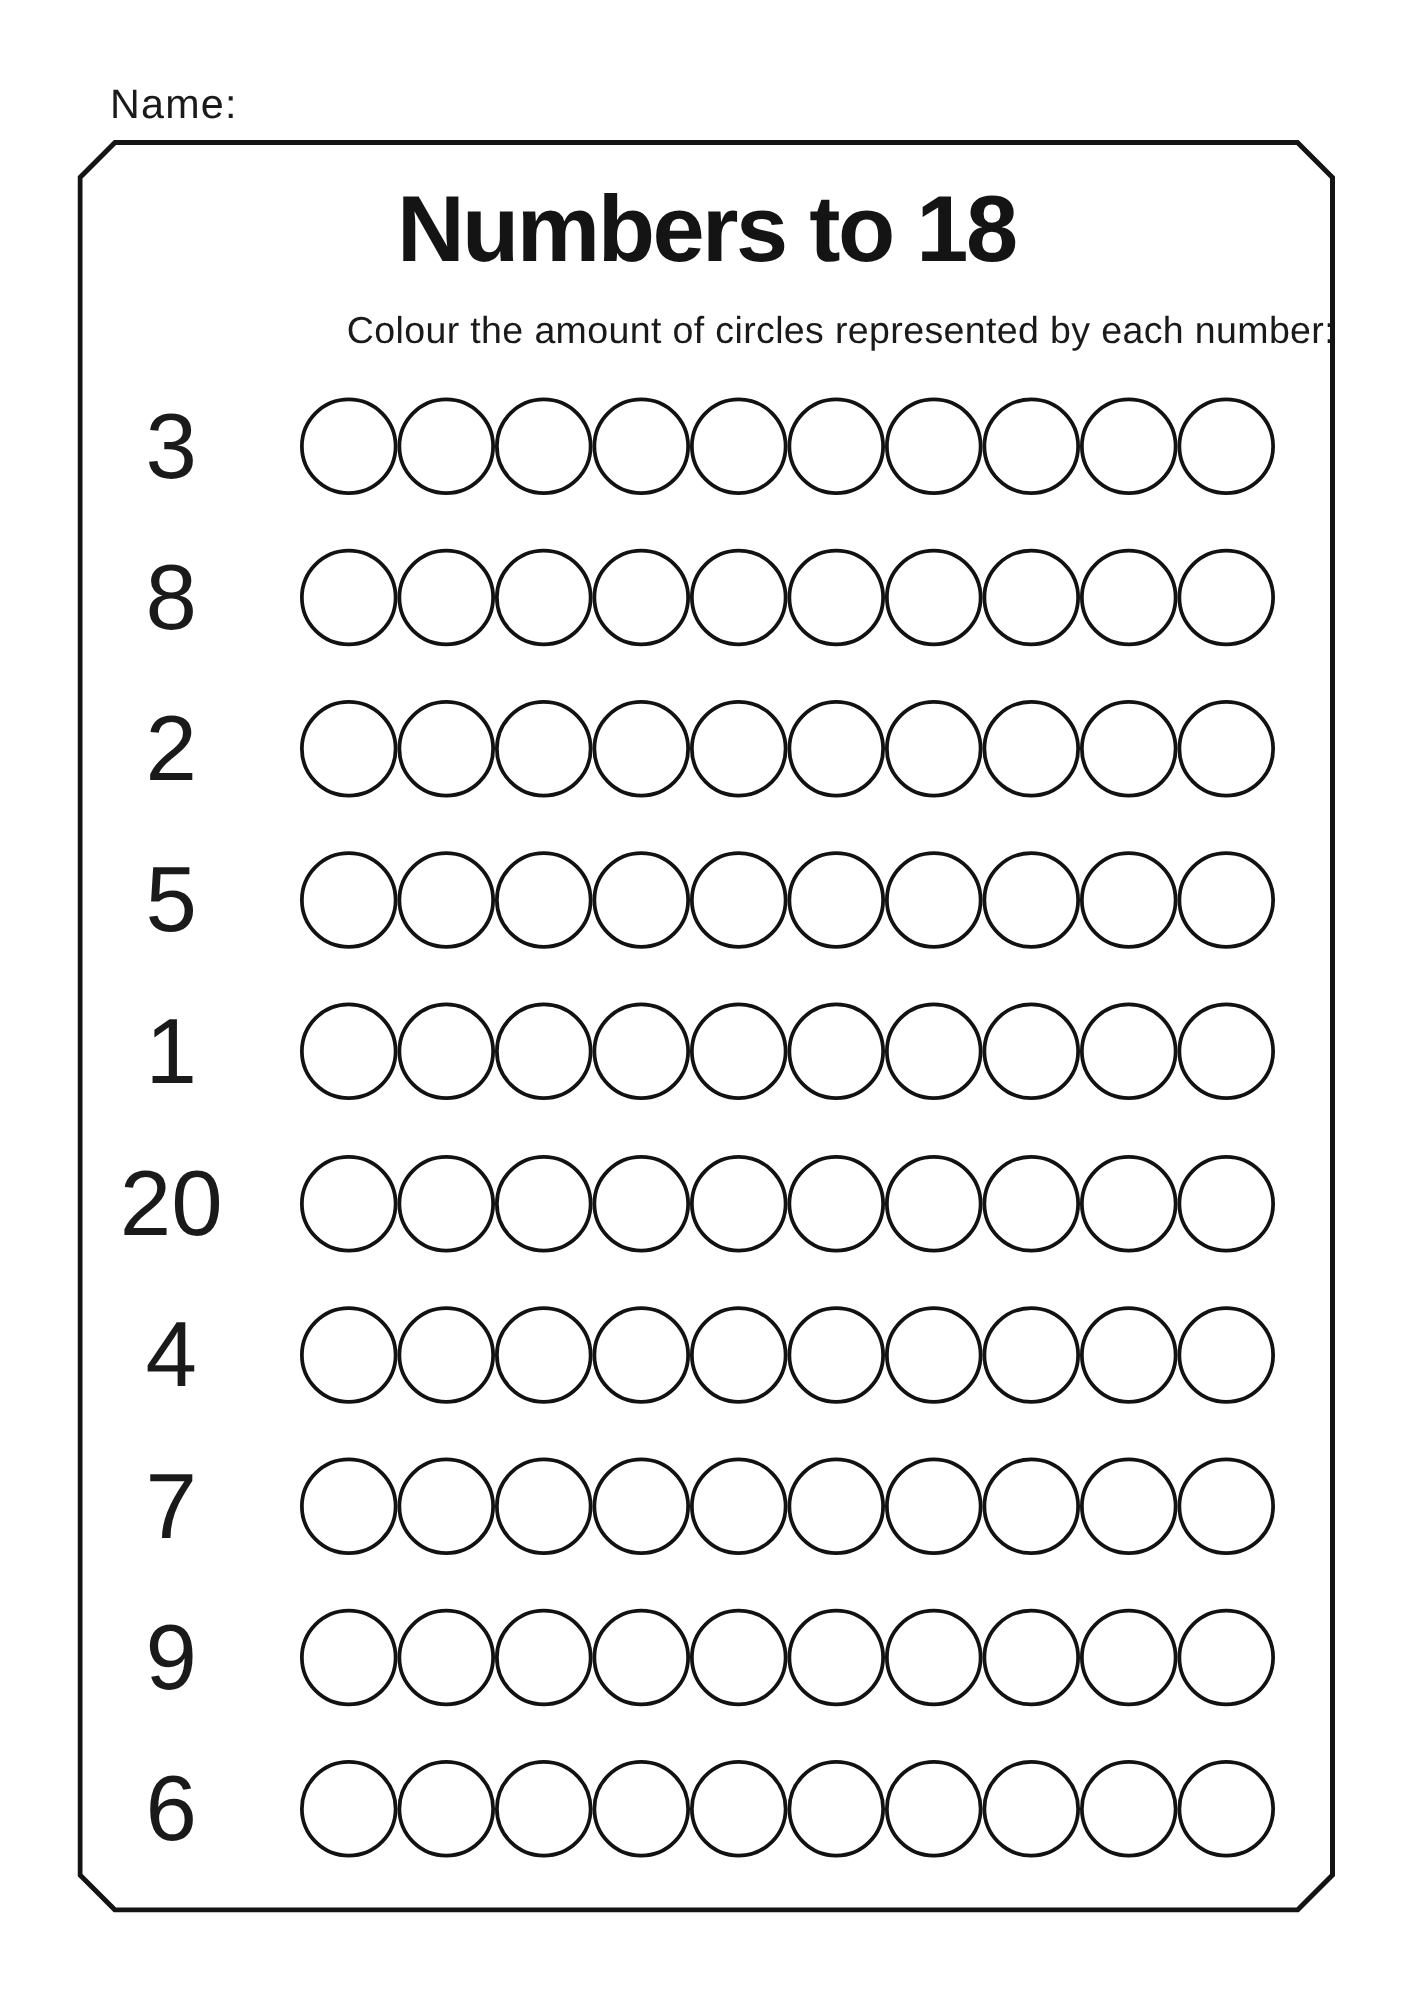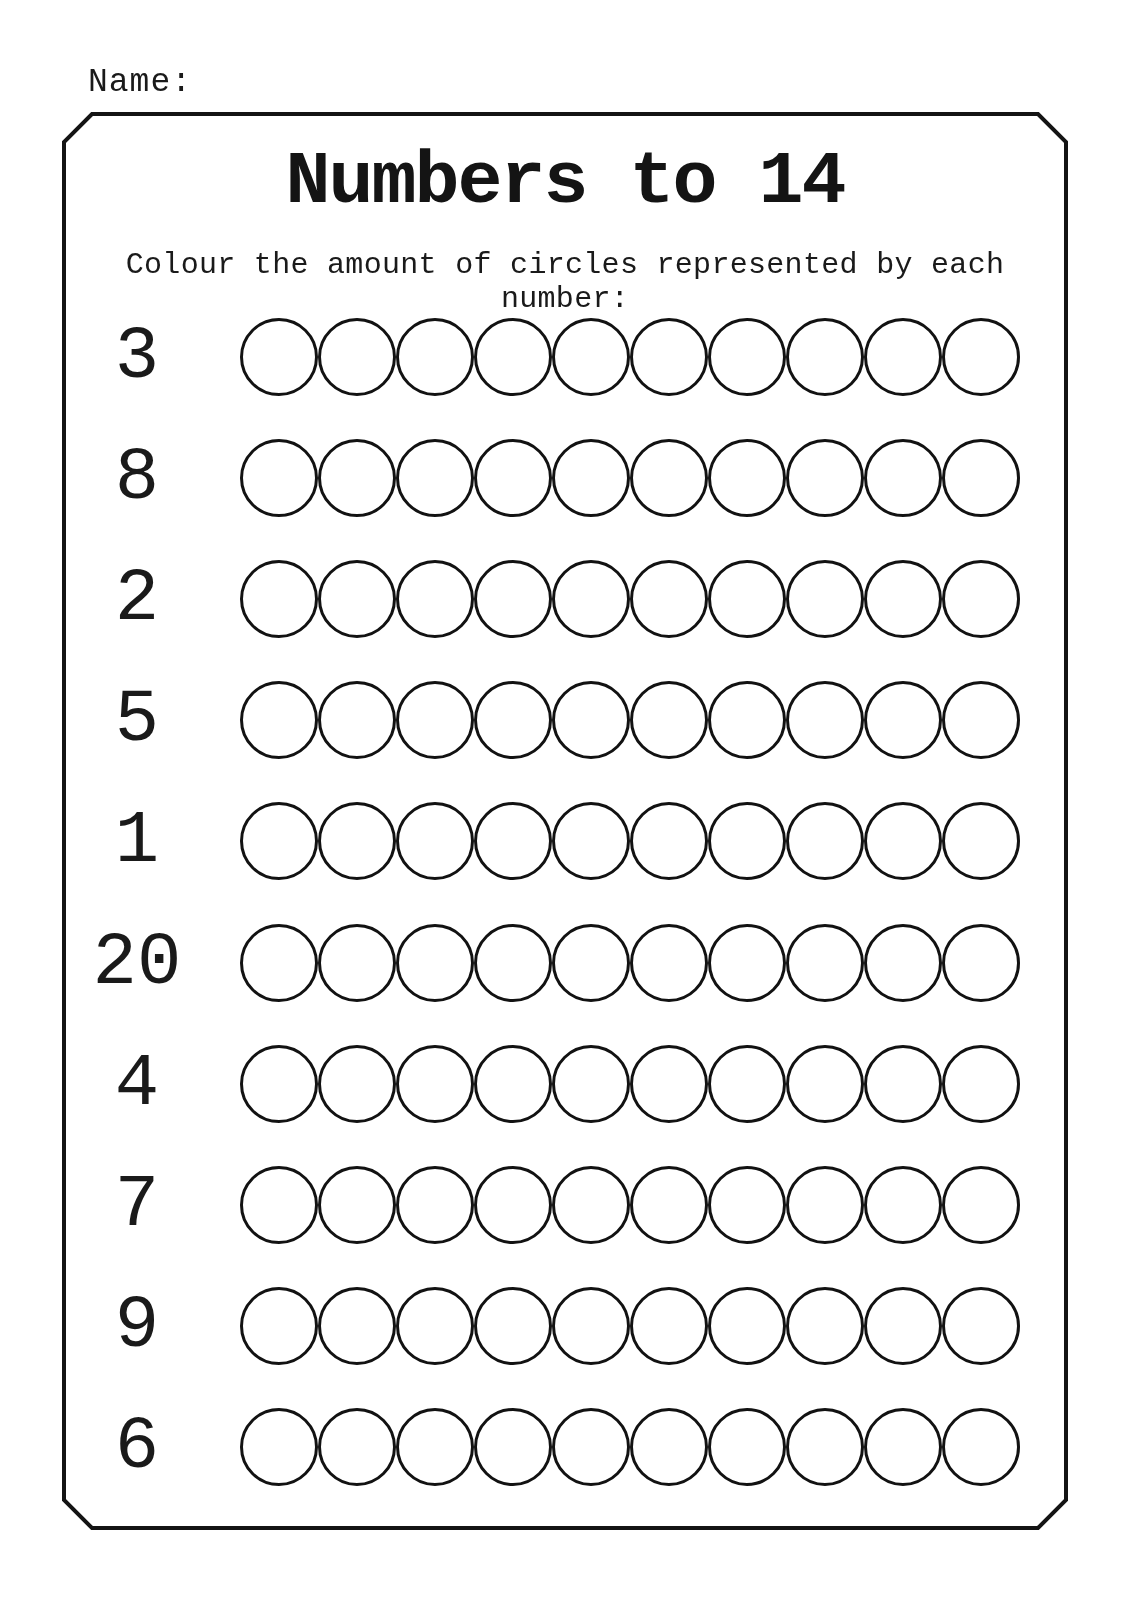--- a/index.html
+++ b/index.html
@@ -5,21 +5,21 @@
   html, body {
     margin: 0;
     padding: 0;
     background: #ffffff;
   }
   .page {
     position: relative;
     width: 1131px;
     height: 1600px;
     background: #ffffff;
-    font-family: Liberation Mono, monospace;
+    font-family: Liberation Sans, sans-serif;
     color: #141414;
     overflow: hidden;
   }
   .name-label {
     position: absolute;
     left: 88px;
     top: 64px;
     font-size: 33px;
     font-weight: 400;
     letter-spacing: 1px;
@@ -51,21 +51,21 @@
     font-weight: 700;
     letter-spacing: -2px;
     color: #141414;
   }
   .instruction {
     position: absolute;
     top: 136px;
     left: 0;
     width: 100%;
     margin: 0;
-    text-align: center;
+    text-align: right;
     font-size: 30px;
     font-weight: 400;
     letter-spacing: 0.3px;
     color: #1a1a1a;
   }
   .rows {
     position: absolute;
     top: 184px;
     left: 0;
     width: 100%;
@@ -104,21 +104,21 @@
 <div class="page">
 
   <div class="name-label">Name:</div>
 
   <div class="frame">
 
     <svg class="frame-border" viewBox="0 0 1006 1418" xmlns="http://www.w3.org/2000/svg" aria-hidden="true">
       <path d="M30 2 H976 L1004 30 V1388 L976 1416 H30 L2 1388 V30 Z" fill="none" stroke="#141414" stroke-width="4" stroke-linejoin="miter"></path>
     </svg>
 
-    <h1 class="title">Numbers to 14</h1>
+    <h1 class="title">Numbers to 18</h1>
 
     <p class="instruction">Colour the amount of circles represented by each number:</p>
 
     <div class="rows">
   <div class="row">
     <div class="row-number">3</div>
     <div class="circle-strip">
             <div class="circle"></div>
             <div class="circle"></div>
             <div class="circle"></div>

